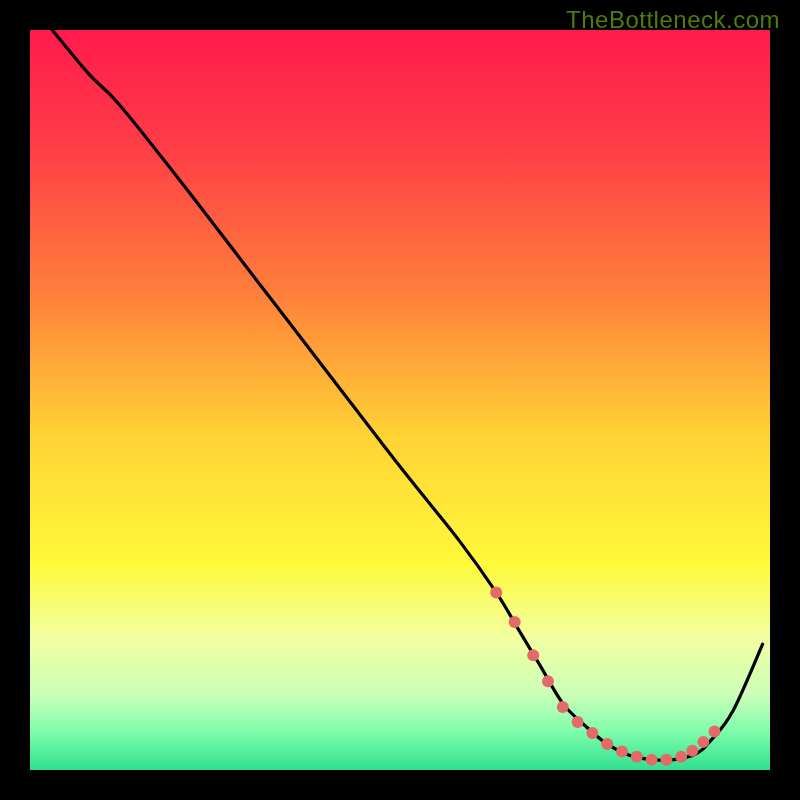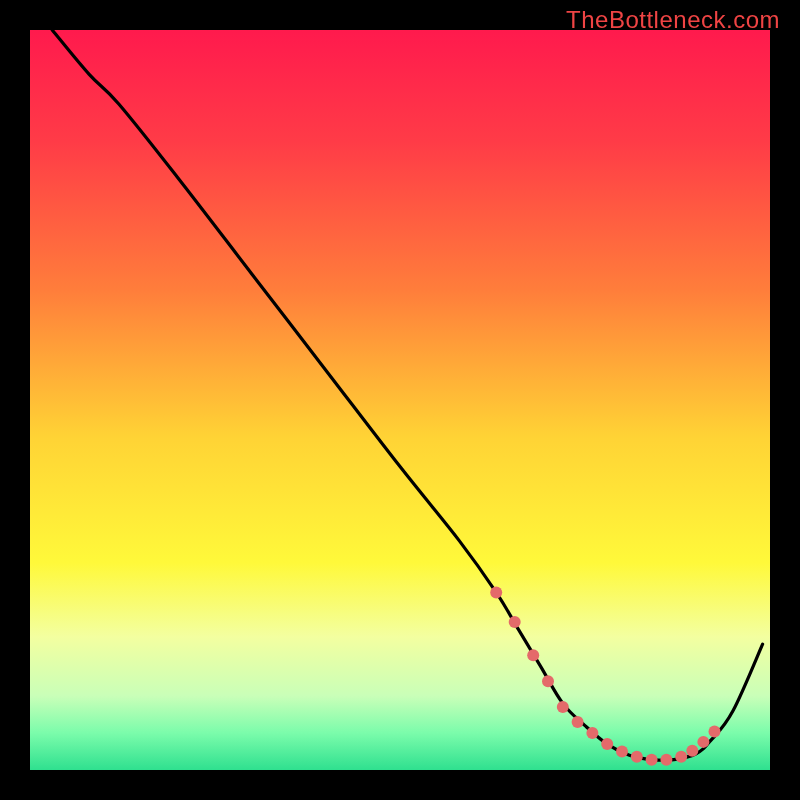--- a/index.html
+++ b/index.html
@@ -14,21 +14,21 @@
   .frame {
     position: relative;
     width: 800px;
     height: 800px;
     background: #000;
   }
   .watermark {
     position: absolute;
     top: 6px;
     right: 20px;
-    color: #ef4444;
+    color: #4d7c0f;
     font-size: 24px;
     font-weight: 500;
     letter-spacing: 0.5px;
     z-index: 30;
   }
   .plot {
     position: absolute;
     left: 30px;
     top: 30px;
     width: 740px;

